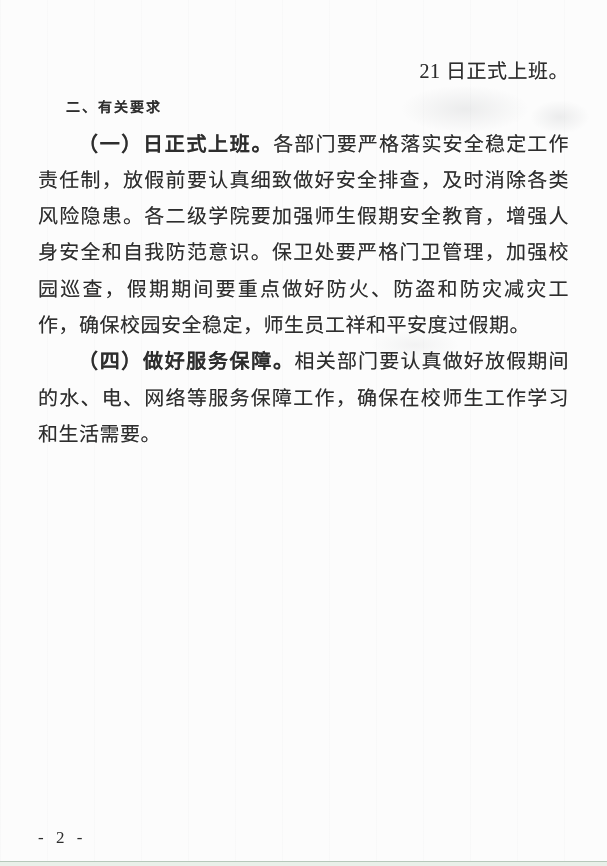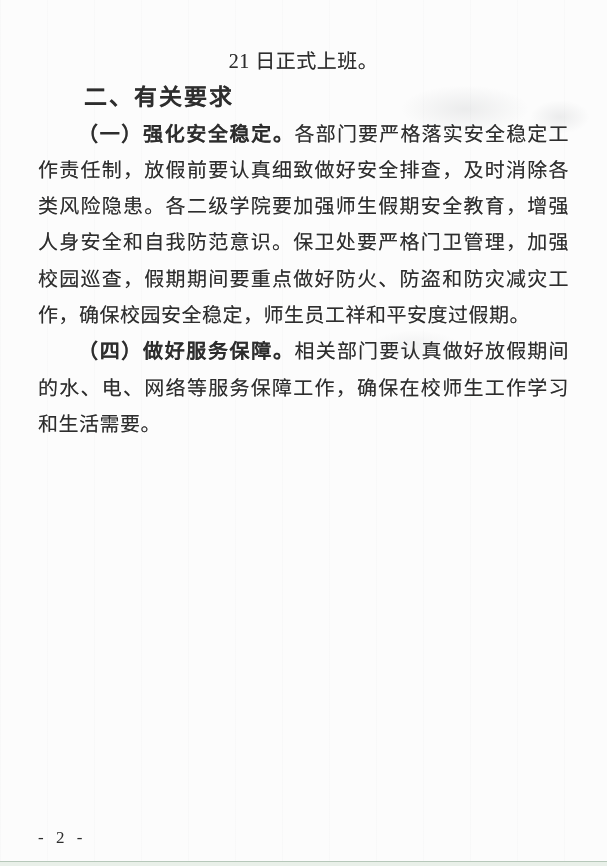--- a/index.html
+++ b/index.html
@@ -23,26 +23,27 @@
     );
     padding: 43px 38px 0 38px;
     font-family: "Liberation Serif", "DejaVu Serif", serif;
     font-size: 20px;
     line-height: 36.3px;
     color: #2d2d2d;
     letter-spacing: 0.5px;
     text-shadow: 0 0 0.6px rgba(40,40,40,0.45);
   }
   .cont-line {
-    text-align: center;
+    text-align: right;
+    margin-top: 10px;
   }
   .sec-heading {
     font-family: "Liberation Sans", "DejaVu Sans", sans-serif;
     font-weight: bold;
-    font-size: 23px;
+    font-size: 14px;
     text-indent: 2em;
     letter-spacing: 2px;
   }
   p.para {
     margin: 0;
     text-indent: 2em;
     text-align: justify;
   }
   p.para .lead {
     font-weight: bold;
@@ -82,21 +83,21 @@
 <div class="page">
 
   <div class="scan-smudge smudge-1"></div>
   <div class="scan-smudge smudge-2"></div>
   <div class="scan-smudge smudge-3"></div>
 
   <div class="cont-line">21 日正式上班。</div>
 
   <div class="sec-heading">二、有关要求</div>
 
-  <p class="para"><b class="lead">（一）强化安全稳定。</b><span>各部门要严格落实安全稳定工作责任制，放假前要认真细致做好安全排查，及时消除各类风险隐患。各二级学院要加强师生假期安全教育，增强人身安全和自我防范意识。保卫处要严格门卫管理，加强校园巡查，假期期间要重点做好防火、防盗和防灾减灾工作，确保校园安全稳定，师生员工祥和平安度过假期。</span></p>
+  <p class="para"><b class="lead">（一）日正式上班。</b><span>各部门要严格落实安全稳定工作责任制，放假前要认真细致做好安全排查，及时消除各类风险隐患。各二级学院要加强师生假期安全教育，增强人身安全和自我防范意识。保卫处要严格门卫管理，加强校园巡查，假期期间要重点做好防火、防盗和防灾减灾工作，确保校园安全稳定，师生员工祥和平安度过假期。</span></p>
 
 
 
   <p class="para"><b class="lead">（四）做好服务保障。</b><span>相关部门要认真做好放假期间的水、电、网络等服务保障工作，确保在校师生工作学习和生活需要。</span></p>
 
   <div class="page-number">- 2 -</div>
 
   <div class="footer-strip"></div>
 
 </div>

